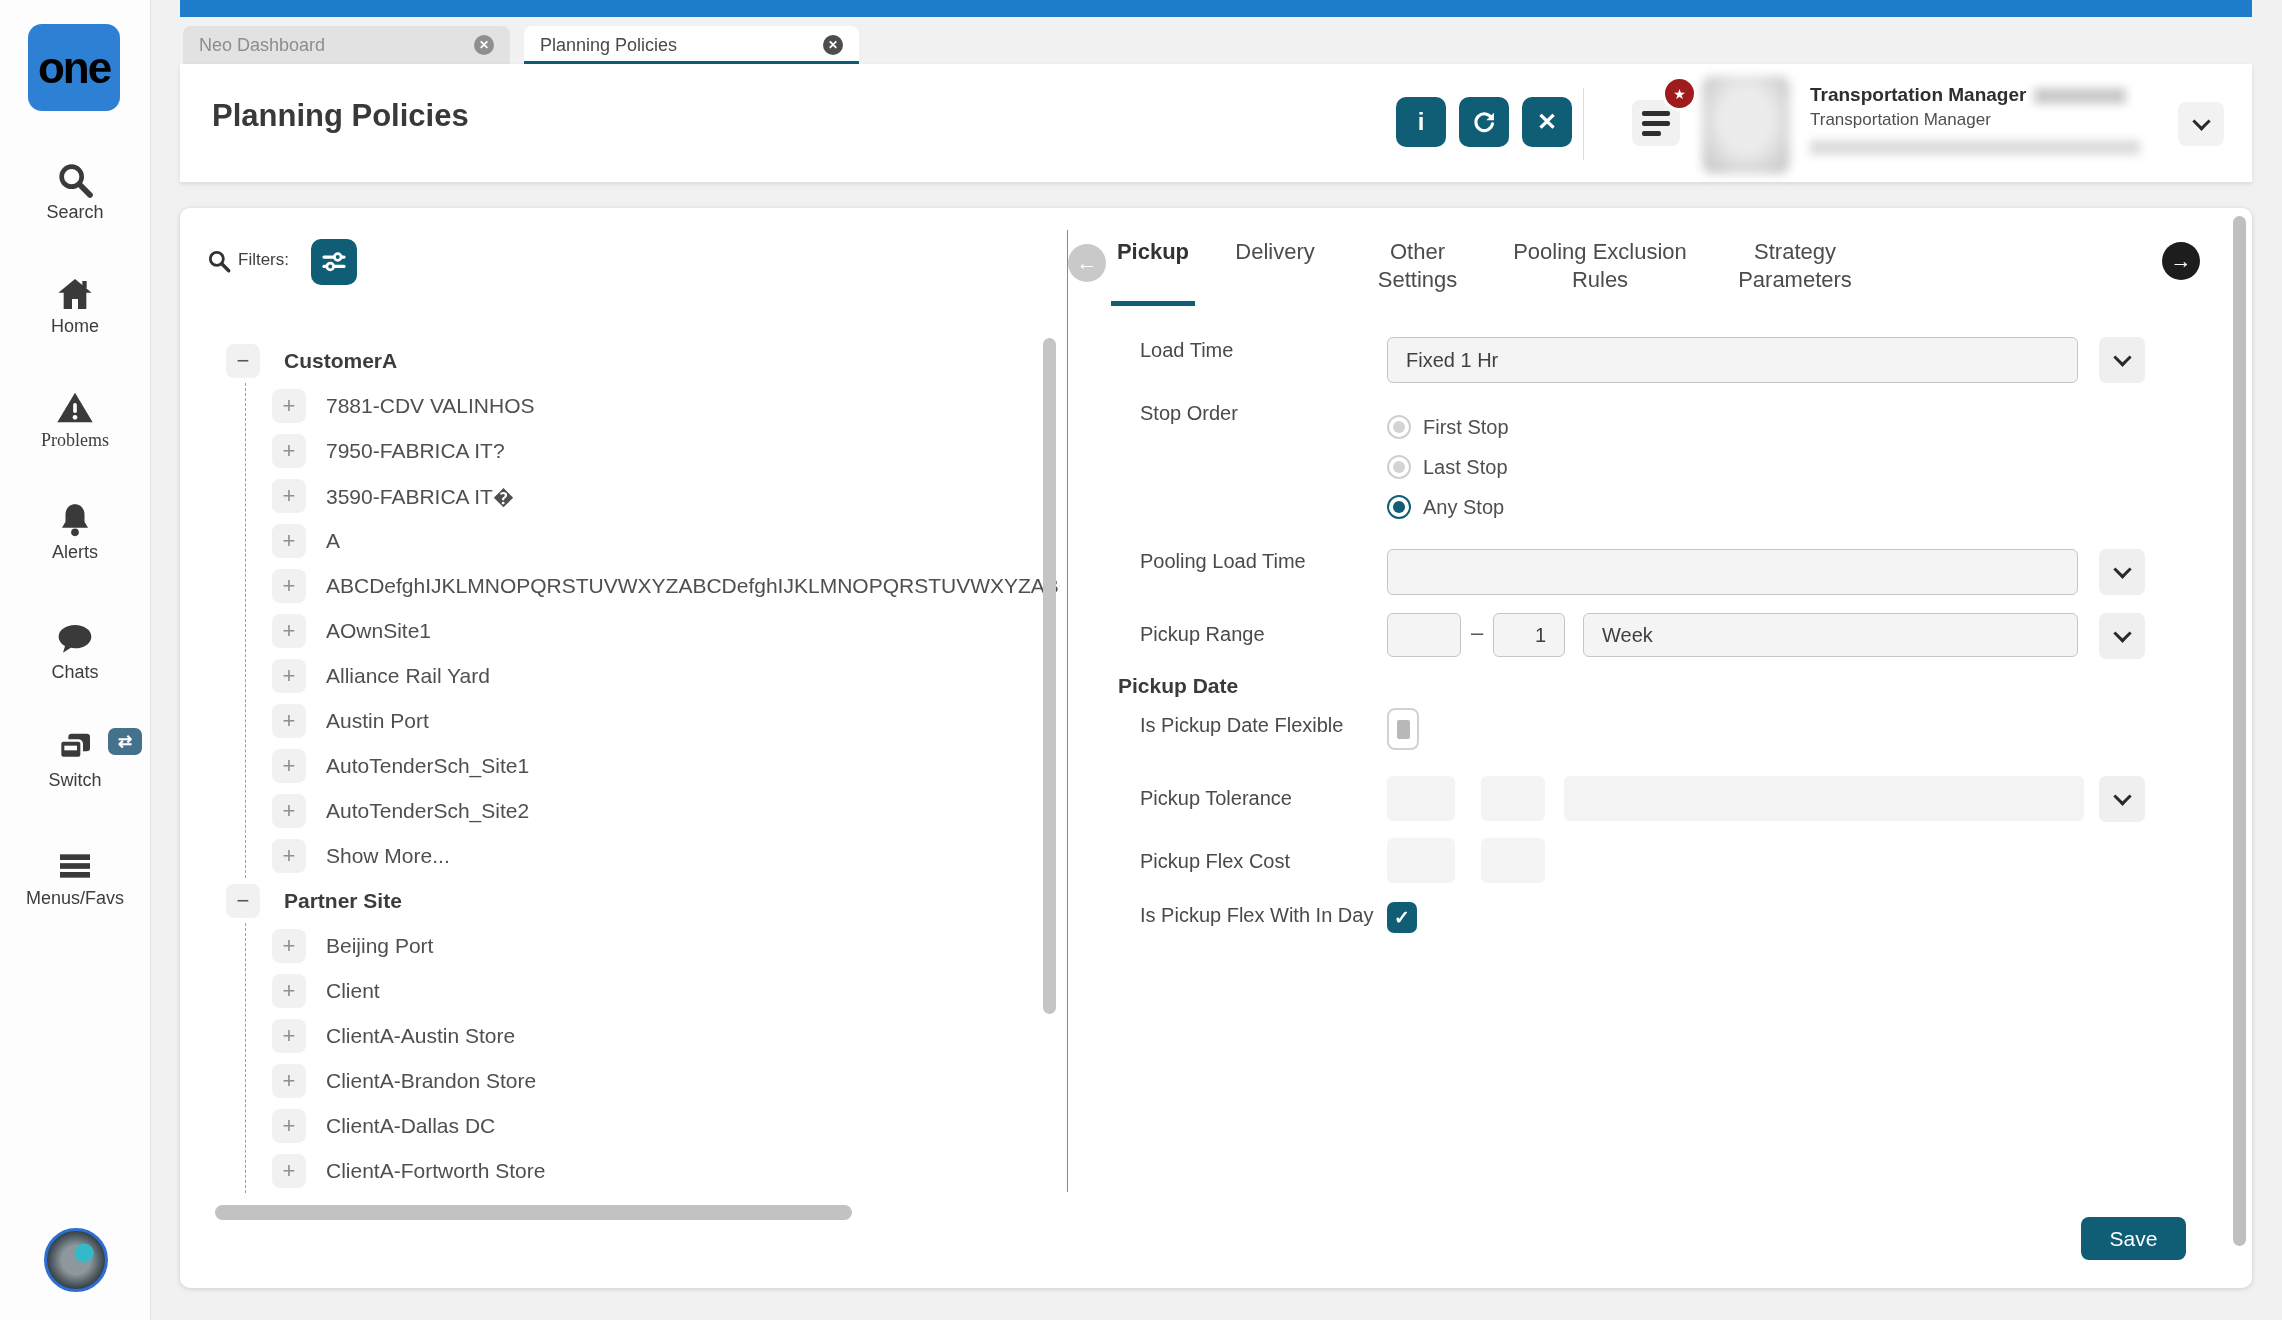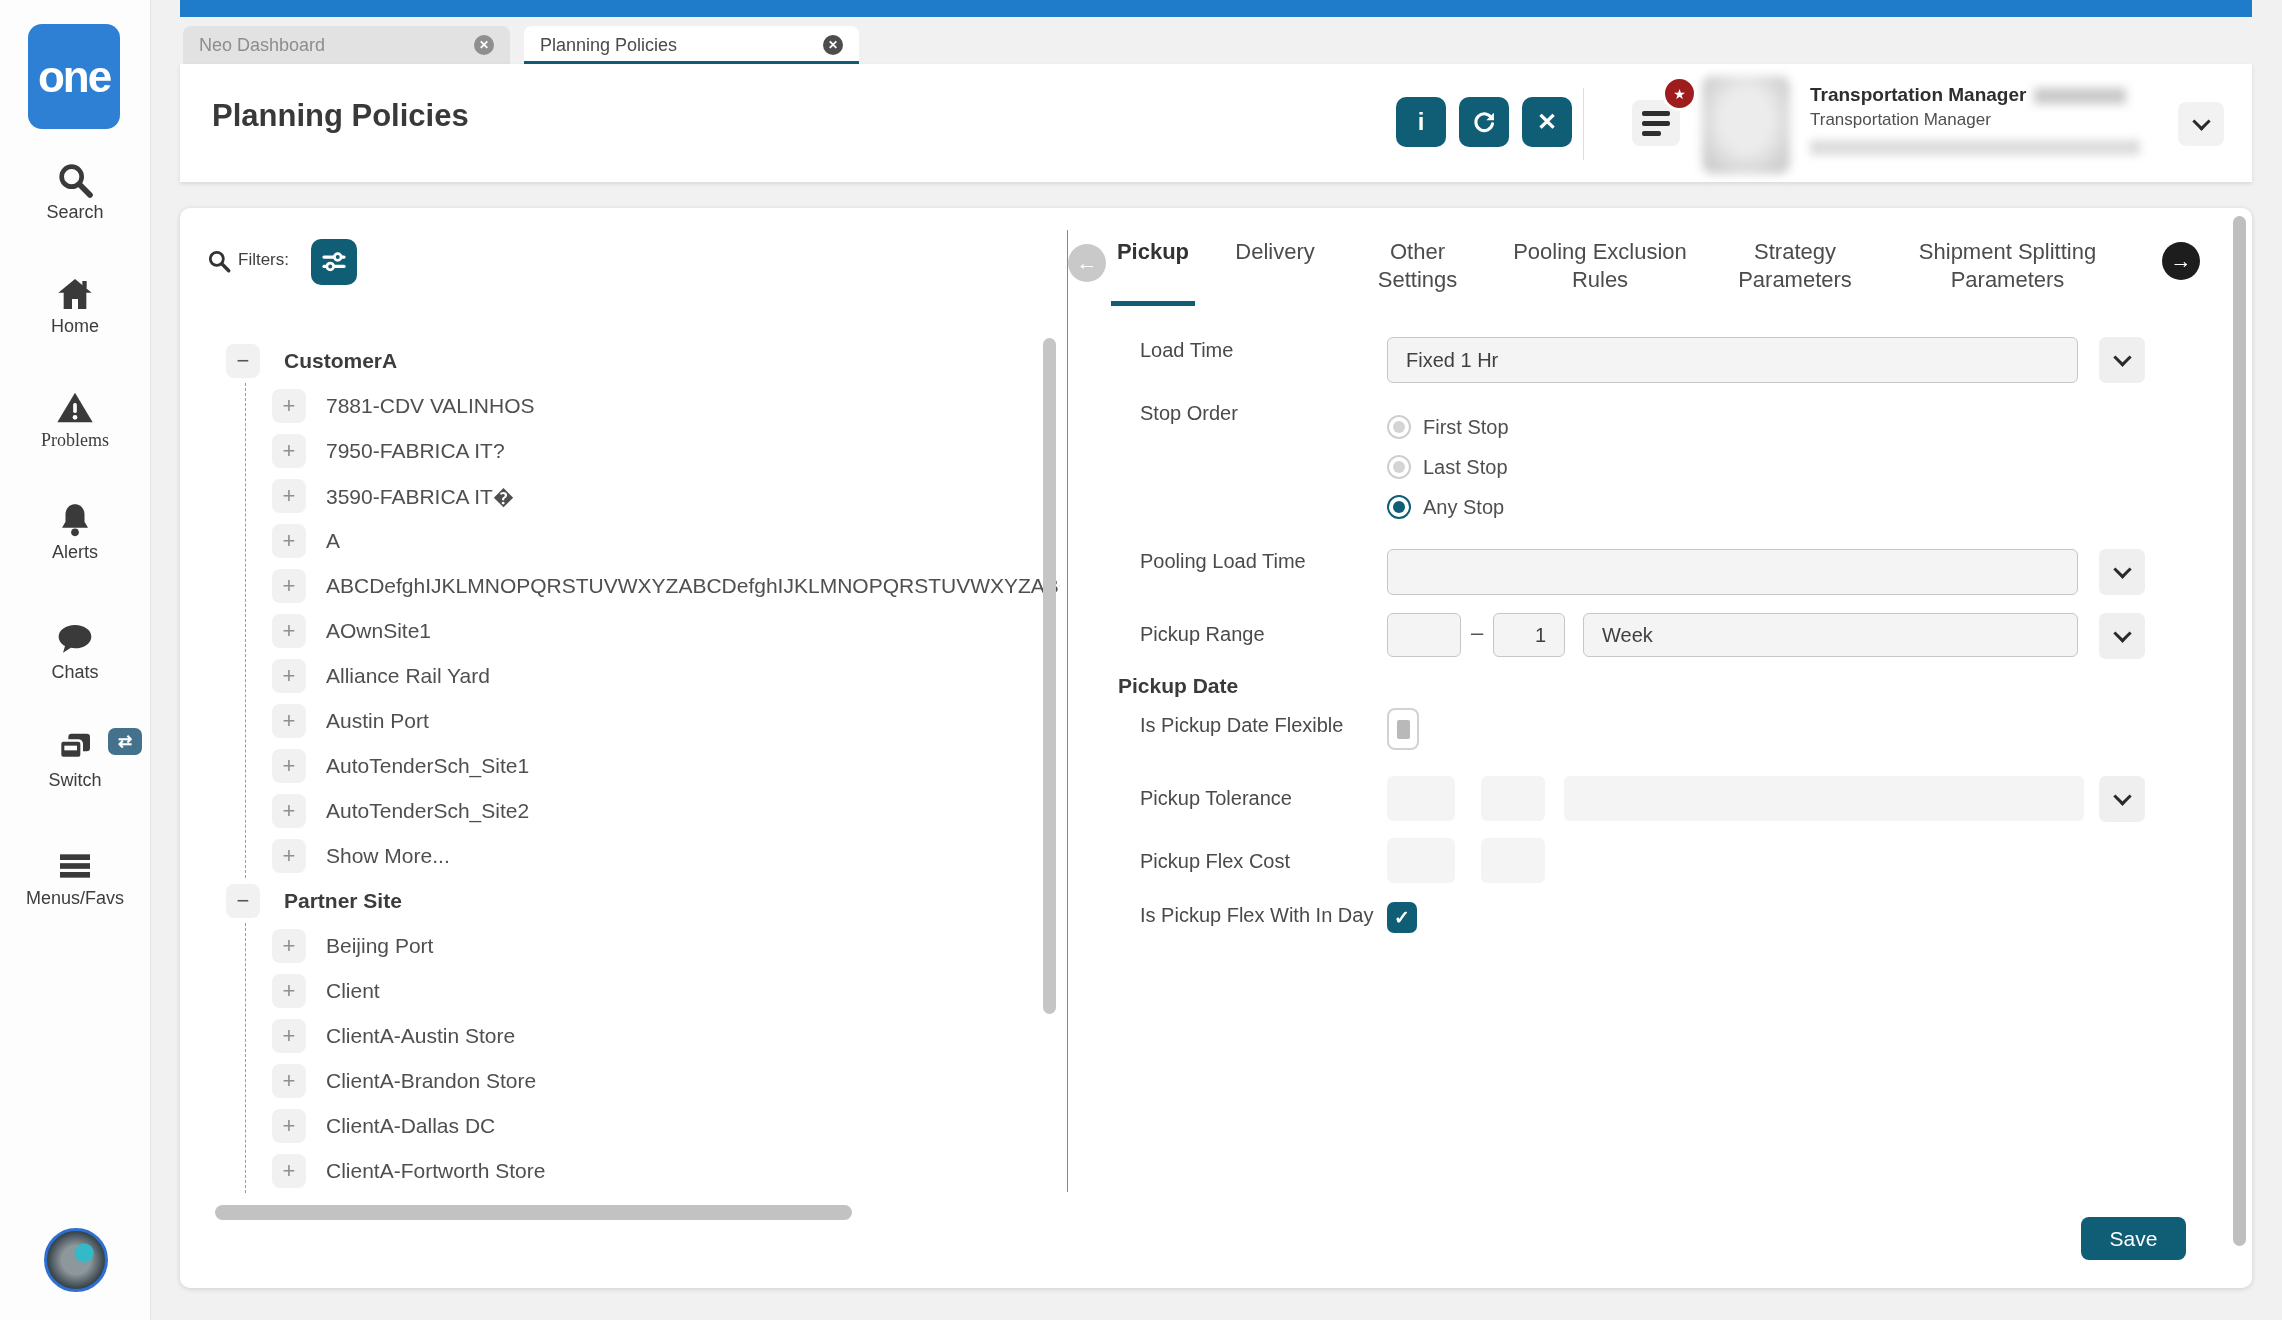--- a/index.html
+++ b/index.html
@@ -1,21 +1,21 @@
 <!DOCTYPE html>
 <html><head>
 <meta charset="utf-8">
 <style>
   html,body{margin:0;padding:0}
   body{width:2282px;height:1320px;position:relative;background:#f1f1f1;overflow:hidden;
        font-family:"Liberation Sans",sans-serif;color:#3d3d3d}
   
   .sidebar{position:absolute;left:0;top:0;width:150px;height:1320px;background:#fdfdfd;border-right:1px solid #e3e3e3}
-  .logo{position:absolute;left:28px;top:24px;width:92px;height:105px;background:#2d80d3;border-radius:14px;
-        color:#ffffff;display:flex;align-items:center;justify-content:center;font-size:44px;font-weight:bold;letter-spacing:-2px}
+  .logo{position:absolute;left:28px;top:24px;width:92px;height:87px;background:#2d80d3;border-radius:14px;
+        color:#000000;display:flex;align-items:center;justify-content:center;font-size:44px;font-weight:bold;letter-spacing:-2px}
   .side-item{position:absolute;width:150px;text-align:center;color:#3d3d3d}
   .side-item svg{width:40px;height:40px;display:block;margin:0 auto}
   .side-item .lbl{font-size:18px;margin-top:2px;color:#3d3d3d}
   .side-badge{position:absolute;left:108px;top:0px;width:34px;height:27px;background:#44718b;border-radius:7px;
         color:#fff;font-size:17px;line-height:27px;text-align:center;font-weight:bold}
   .assistant-avatar{position:absolute;left:44px;top:1228px;width:58px;height:58px;border-radius:50%;
         border:3px solid #2e6fd0;
         background:radial-gradient(circle at 64% 38%, #35b9c9 0 9px, rgba(0,0,0,0) 10px),
                    radial-gradient(circle at 50% 50%, #8d979c 0 35%, #202e35 78%)}
   
@@ -291,21 +291,20 @@
   <div class="pane-divider"></div>
 
   <div class="form">
     <div class="nav-circle nav-left">←</div>
     <div class="form-tabs" id="form-tabs">
         <div class="form-tab active" style="width: 84px;">Pickup</div>
         <div class="form-tab" style="width: 100px;">Delivery</div>
         <div class="form-tab" style="width: 125px;">Other Settings</div>
         <div class="form-tab" style="width: 180px;">Pooling Exclusion Rules</div>
         <div class="form-tab" style="width: 150px;">Strategy Parameters</div>
-        <div class="form-tab" style="width: 215px;">Shipment Splitting Parameters</div>
       </div>
     <div class="nav-circle nav-right">→</div>
 
     <div class="flabel" style="top:131px">Load Time</div>
     <input class="inp" style="left: 320px; top: 129px; width: 691px;" readonly="" value="Fixed 1 Hr">
     <div class="chev-btn" style="left:1032px;top:129px">
         <div class="chev"></div>
       </div>
 
     <div class="flabel" style="top:194px">Stop Order</div>

